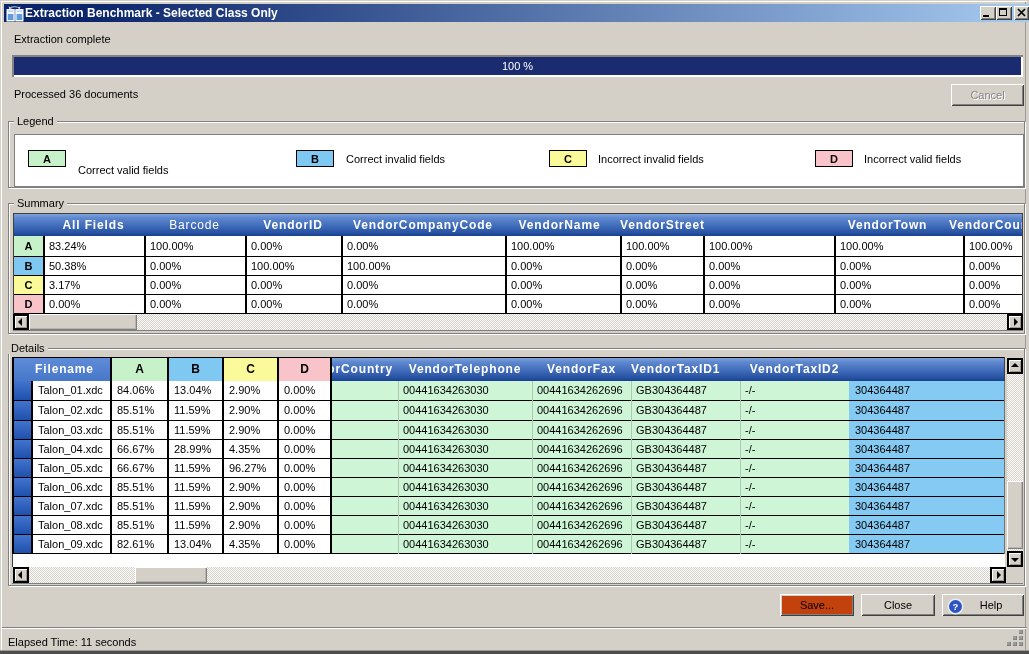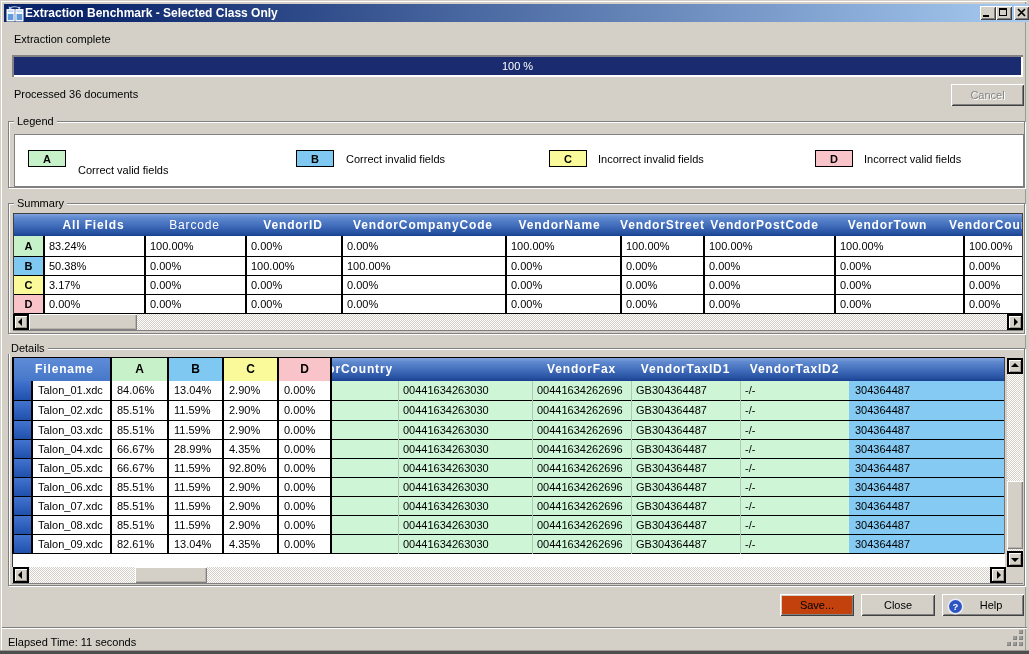--- a/index.html
+++ b/index.html
@@ -53,21 +53,20 @@
 <div style="position:absolute;left:815px;top:150px;width:38px;height:17px;background:#F8C3C9;border:1px solid #000;font-size:11px;font-weight:bold;text-align:center;line-height:17px">D</div>
 <div style="position:absolute;left:864px;top:153px;font-size:11px;color:#000;white-space:nowrap">Incorrect valid fields</div>
 <div style="position:absolute;left:13px;top:213px;width:1010px;height:23px;background:linear-gradient(#7FA2DC 0%,#5E88CE 18%,#3B67B6 60%,#24509F 88%,#1A3E8F 100%);border-left:1px solid #404040;border-top:1px solid #404040;border-right:1px solid #404040;box-sizing:border-box;overflow:hidden">
     <div style="position:absolute;left:0px;top:0;width:29px;height:23px;padding-right:0px;font-size:12px;font-weight:bold;letter-spacing:0.85px;color:#fff;text-align:center;line-height:23px;white-space:nowrap"></div>
     <div style="position:absolute;left:29px;top:0;width:101px;height:23px;padding-right:0px;font-size:12px;font-weight:bold;letter-spacing:0.85px;color:#fff;text-align:center;line-height:23px;white-space:nowrap">All Fields</div>
     <div style="position:absolute;left:130px;top:0;width:101px;height:23px;padding-right:0px;font-size:12px;font-weight:normal;letter-spacing:0.85px;color:#fff;text-align:center;line-height:23px;white-space:nowrap">Barcode</div>
     <div style="position:absolute;left:231px;top:0;width:96px;height:23px;padding-right:0px;font-size:12px;font-weight:bold;letter-spacing:0.85px;color:#fff;text-align:center;line-height:23px;white-space:nowrap">VendorID</div>
     <div style="position:absolute;left:327px;top:0;width:164px;height:23px;padding-right:0px;font-size:12px;font-weight:bold;letter-spacing:0.85px;color:#fff;text-align:center;line-height:23px;white-space:nowrap">VendorCompanyCode</div>
     <div style="position:absolute;left:491px;top:0;width:115px;height:23px;padding-right:6px;font-size:12px;font-weight:bold;letter-spacing:0.85px;color:#fff;text-align:center;line-height:23px;white-space:nowrap">VendorName</div>
     <div style="position:absolute;left:606px;top:0;width:83px;height:23px;padding-right:6px;font-size:12px;font-weight:bold;letter-spacing:0.85px;color:#fff;text-align:center;line-height:23px;white-space:nowrap">VendorStreet</div>
-    <div style="position:absolute;left:689px;top:0;width:131px;height:23px;padding-right:8px;font-size:12px;font-weight:bold;letter-spacing:0.85px;color:#fff;text-align:center;line-height:23px;white-space:nowrap">VendorPostCode</div>
     <div style="position:absolute;left:820px;top:0;width:129px;height:23px;padding-right:22px;font-size:12px;font-weight:bold;letter-spacing:0.85px;color:#fff;text-align:center;line-height:23px;white-space:nowrap">VendorTown</div>
     <div style="position:absolute;left:935px;top:0;width:74px;height:23px;overflow:hidden;font-size:12px;font-weight:bold;letter-spacing:0.85px;color:#fff;text-align:left;line-height:23px;white-space:nowrap">VendorCountry</div>
   </div>
 <div style="position:absolute;left:13px;top:236px;width:1010px;height:78px;border-left:1px solid #404040;border-right:1px solid #404040;overflow:hidden">
     <div style="position:absolute;left:0;top:0px;width:1010px;height:21px;background:#fff;border-bottom:1px solid #000"></div>
     <div style="position:absolute;left:0;top:0px;width:29px;height:20px;background:#C7F2C9;font-size:11px;font-weight:bold;text-align:center;line-height:20px">A</div>
     <div style="position:absolute;left:35px;top:0px;height:20px;line-height:20px;font-size:11px;color:#000;white-space:nowrap">83.24%</div>
     <div style="position:absolute;left:136px;top:0px;height:20px;line-height:20px;font-size:11px;color:#000;white-space:nowrap">100.00%</div>
     <div style="position:absolute;left:237px;top:0px;height:20px;line-height:20px;font-size:11px;color:#000;white-space:nowrap">0.00%</div>
     <div style="position:absolute;left:333px;top:0px;height:20px;line-height:20px;font-size:11px;color:#000;white-space:nowrap">0.00%</div>
@@ -131,22 +130,23 @@
 <div style="position:absolute;left:12px;top:357px;width:993px;height:24px;background:#5282D2;border-top:1px solid #000;border-left:2px solid #000;border-right:1px solid #404040;overflow:hidden">
     <div style="position:absolute;left:0;top:0;width:96px;height:23px;background:linear-gradient(#5F8CD8,#4677C8);font-size:12px;font-weight:bold;letter-spacing:0.85px;color:#fff;text-align:center;line-height:23px;text-indent:5px">Filename</div>
     <div style="position:absolute;left:98px;top:0;width:55px;height:23px;background:#C7F2C9;font-size:12px;font-weight:bold;color:#000;text-align:center;line-height:23px">A</div>
     <div style="position:absolute;left:155px;top:0;width:53px;height:23px;background:#7EC8F2;font-size:12px;font-weight:bold;color:#000;text-align:center;line-height:23px">B</div>
     <div style="position:absolute;left:210px;top:0;width:53px;height:23px;background:#FAFA9B;font-size:12px;font-weight:bold;color:#000;text-align:center;line-height:23px">C</div>
     <div style="position:absolute;left:265px;top:0;width:51px;height:23px;background:#F8C3C9;font-size:12px;font-weight:bold;color:#000;text-align:center;line-height:23px">D</div>
     <div style="position:absolute;left:318px;top:0;width:672px;height:23px;background:linear-gradient(#7FA2DC 0%,#5E88CE 18%,#3B67B6 60%,#24509F 88%,#1A3E8F 100%)">
       <div style="position:absolute;left:0px;top:0;width:66px;height:23px;overflow:hidden;font-size:12px;font-weight:bold;color:#fff">
         <div style="position:absolute;right:5px;top:0;height:23px;line-height:23px;white-space:nowrap;letter-spacing:0.85px">VendorCountry</div>
       </div>
+      <div style="position:absolute;left:66px;top:0;width:134px;height:23px;font-size:12px;font-weight:bold;letter-spacing:0.85px;color:#fff;text-align:center;line-height:23px;white-space:nowrap">VendorTelephone</div>
       <div style="position:absolute;left:200px;top:0;width:99px;height:23px;font-size:12px;font-weight:bold;letter-spacing:0.85px;color:#fff;text-align:center;line-height:23px;white-space:nowrap">VendorFax</div>
-      <div style="position:absolute;left:299px;top:0;width:109px;height:23px;font-size:12px;font-weight:bold;letter-spacing:0.85px;color:#fff;text-align:center;line-height:23px;white-space:nowrap">VendorTaxID1</div>
+      <div style="position:absolute;left:299px;top:0;width:109px;height:23px;font-size:12px;font-weight:bold;letter-spacing:0.85px;color:#fff;text-align:left;line-height:23px;white-space:nowrap">VendorTaxID1</div>
       <div style="position:absolute;left:408px;top:0;width:109px;height:23px;font-size:12px;font-weight:bold;letter-spacing:0.85px;color:#fff;text-align:center;line-height:23px;white-space:nowrap">VendorTaxID2</div>
     </div>
     <div style="position:absolute;left:96px;top:0;width:2px;height:23px;background:#000"></div>
     <div style="position:absolute;left:153px;top:0;width:2px;height:23px;background:#000"></div>
     <div style="position:absolute;left:208px;top:0;width:2px;height:23px;background:#000"></div>
     <div style="position:absolute;left:263px;top:0;width:2px;height:23px;background:#000"></div>
     <div style="position:absolute;left:316px;top:0;width:2px;height:23px;background:#000"></div>
   </div>
 <div style="position:absolute;left:12px;top:381px;width:993px;height:173px;border-left:2px solid #000;border-right:1px solid #737373;overflow:hidden">
     <div style="position:absolute;left:0;top:0px;width:991px;height:20px;background:#fff;border-bottom:1px solid #000"></div>
@@ -203,21 +203,21 @@
     <div style="position:absolute;left:389px;top:59px;height:18px;line-height:18px;font-size:11px;color:#000;white-space:nowrap">00441634263030</div>
     <div style="position:absolute;left:523px;top:59px;height:18px;line-height:18px;font-size:11px;color:#000;white-space:nowrap">00441634262696</div>
     <div style="position:absolute;left:622px;top:59px;height:18px;line-height:18px;font-size:11px;color:#000;white-space:nowrap">GB304364487</div>
     <div style="position:absolute;left:731px;top:59px;height:18px;line-height:18px;font-size:11px;color:#000;white-space:nowrap">-/-</div>
     <div style="position:absolute;left:841px;top:59px;height:18px;line-height:18px;font-size:11px;color:#000;white-space:nowrap">304364487</div>
     <div style="position:absolute;left:0;top:78px;width:991px;height:19px;background:#fff;border-bottom:1px solid #000"></div>
     <div style="position:absolute;left:0;top:78px;width:19px;height:18px;background:linear-gradient(#4273CE,#1F51AC);border-right:2px solid #000"></div>
     <div style="position:absolute;left:24px;top:78px;height:18px;line-height:18px;font-size:11px;color:#000;white-space:nowrap">Talon_05.xdc</div>
     <div style="position:absolute;left:103px;top:78px;height:18px;line-height:18px;font-size:11px;color:#000;white-space:nowrap">66.67%</div>
     <div style="position:absolute;left:160px;top:78px;height:18px;line-height:18px;font-size:11px;color:#000;white-space:nowrap">11.59%</div>
-    <div style="position:absolute;left:215px;top:78px;height:18px;line-height:18px;font-size:11px;color:#000;white-space:nowrap">92.80%</div>
+    <div style="position:absolute;left:215px;top:78px;height:18px;line-height:18px;font-size:11px;color:#000;white-space:nowrap">96.27%</div>
     <div style="position:absolute;left:270px;top:78px;height:18px;line-height:18px;font-size:11px;color:#000;white-space:nowrap">0.00%</div>
     <div style="position:absolute;left:318px;top:78px;width:517px;height:18px;background:#CDF5D6"></div>
     <div style="position:absolute;left:835px;top:78px;width:156px;height:18px;background:#84CAF2"></div>
     <div style="position:absolute;left:389px;top:78px;height:18px;line-height:18px;font-size:11px;color:#000;white-space:nowrap">00441634263030</div>
     <div style="position:absolute;left:523px;top:78px;height:18px;line-height:18px;font-size:11px;color:#000;white-space:nowrap">00441634262696</div>
     <div style="position:absolute;left:622px;top:78px;height:18px;line-height:18px;font-size:11px;color:#000;white-space:nowrap">GB304364487</div>
     <div style="position:absolute;left:731px;top:78px;height:18px;line-height:18px;font-size:11px;color:#000;white-space:nowrap">-/-</div>
     <div style="position:absolute;left:841px;top:78px;height:18px;line-height:18px;font-size:11px;color:#000;white-space:nowrap">304364487</div>
     <div style="position:absolute;left:0;top:97px;width:991px;height:19px;background:#fff;border-bottom:1px solid #000"></div>
     <div style="position:absolute;left:0;top:97px;width:19px;height:18px;background:linear-gradient(#4273CE,#1F51AC);border-right:2px solid #000"></div>

